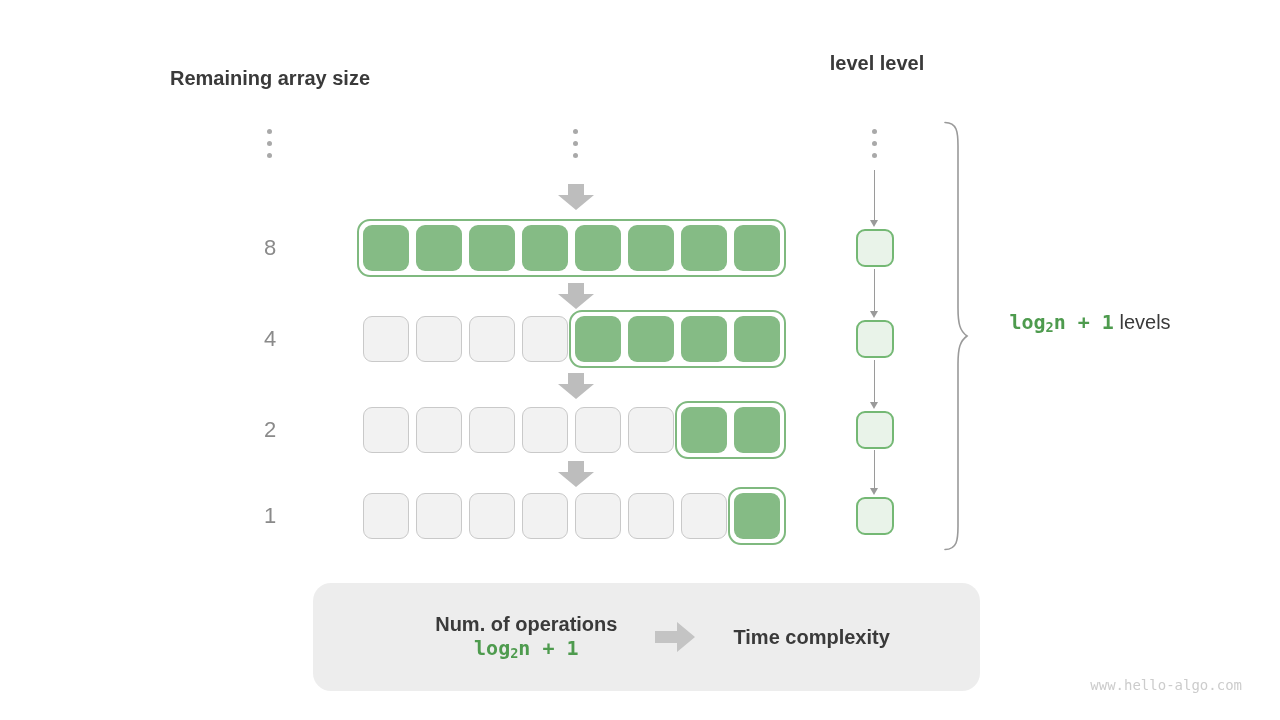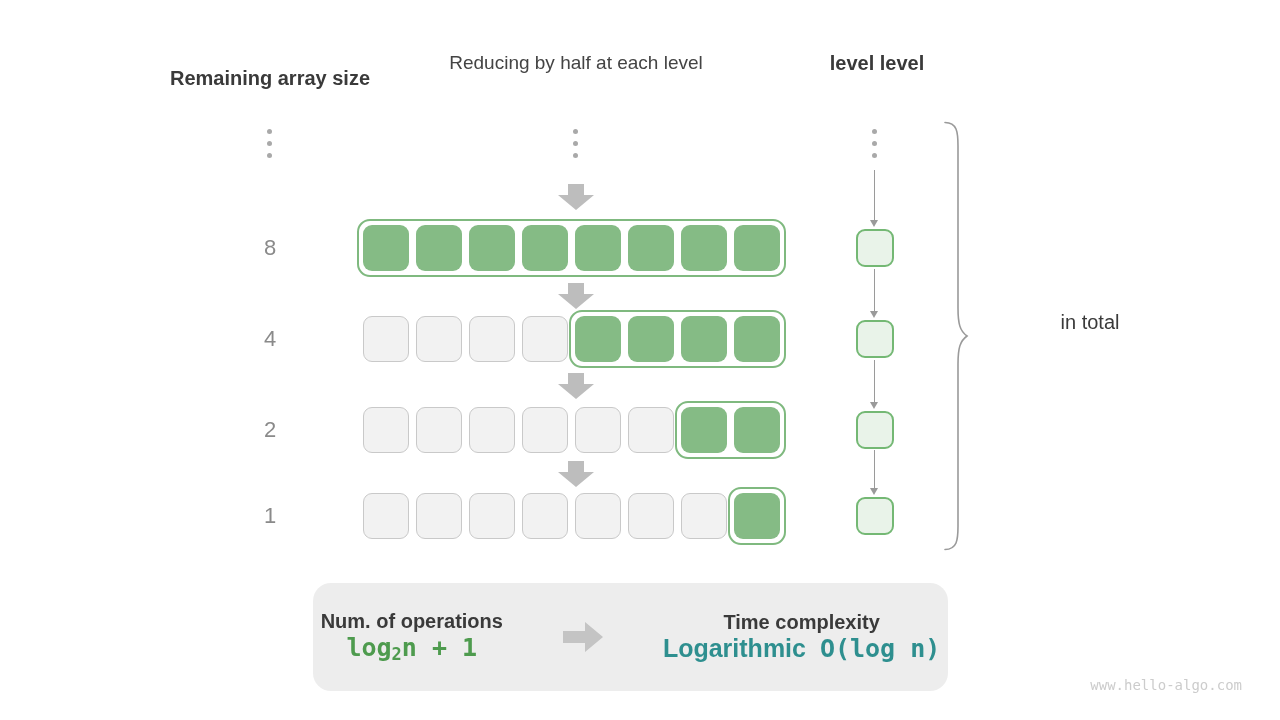--- a/index.html
+++ b/index.html
@@ -47,39 +47,38 @@
   }
 
   
   .side-note { font-size:20px; color:#3a3a3a; line-height:30px; }
   .side-note .formula { font-weight:bold; }
 
   
   .summary-box {
     left:313px; top:583px; width:635px; height:108px;
     background:#ededed; border-radius:18px;
-    display:flex; align-items:center; justify-content:center; gap:60px;
+    display:flex; align-items:center; justify-content:center; gap:38px;padding-left:32px;
   }
   .summary-col { text-align:center; }
   .summary-title { font-size:20px; font-weight:bold; color:#3a3a3a; }
-  .summary-value { font-size:25px; font-weight:bold; }
+  .summary-value { font-size:20px; font-weight:bold; }
 
   .watermark {
     font-family:"DejaVu Sans Mono", monospace; font-size:14px; color:#cccccc;
   }
 </style>
 </head>
 <body>
 
 <div class="canvas">
 
   <div class="abs hdr center" style="left:120px; top:64px; width:300px;">Remaining array size</div>
 
   <div class="abs center" style="left:406px; top:45px; width:340px;">
-    <div class="hdr-sub" style="margin-top:5px;">Reducing by half at each level</div>
   </div>
 
   <div class="abs hdr center" style="left:777px; top:49px; width:200px;">
     <div>level level</div>
   </div>
 
   <div class="abs dots" style="left:267px; top:129px;">
     <span class="dot"></span>
       <span class="dot"></span>
       <span class="dot"></span>
@@ -184,39 +183,37 @@
         <div class="line" style="height: 38px;"></div>
         <div class="head"></div>
       </div>
     </div>
 
   <svg class="abs" style="left:941px; top:121px;" width="28" height="430" viewBox="0 0 28 430">
     <path d="M4,1.5 C16,1.5 17,11 17,25 L17,187 C17,203 19,210 26,215 C19,220 17,227 17,243 L17,405 C17,419 16,428.5 4,428.5" fill="none" stroke="#9a9a9a" stroke-width="1.6" stroke-linecap="round"></path>
   </svg>
 
   <div class="abs side-note center" style="left:975px; top:307px; width:230px;">
-    <div>in total</div>
+    <div>
+      <span class="code green-text formula" style="color: rgb(78, 155, 78);"><span>log</span><sub>2</sub><span>n + 1</span></span><span> levels</span>
+    </div>
   </div>
 
   <div class="abs summary-box">
     <div class="summary-col">
       <div class="summary-title">Num. of operations</div>
       <div class="summary-value code green-text" style="color: rgb(78, 155, 78);">
         <span>log</span><sub>2</sub><span>n + 1</span>
       </div>
     </div>
 
     <svg width="40" height="30" viewBox="0 0 40 30">
       <polygon points="0,9 22,9 22,0 40,15 22,30 22,21 0,21" fill="#c4c4c4"></polygon>
     </svg>
 
     <div class="summary-col">
       <div class="summary-title">Time complexity</div>
-      <div class="summary-value teal-text" style="color: rgb(46, 143, 143);">
-        <span>Logarithmic</span>&nbsp;
-        <span class="code">O(log n)</span>
-      </div>
     </div>
   </div>
 
   <div class="abs watermark" style="right:38px; top:677px;">www.hello-algo.com</div>
 
 </div>
 
 </body></html>

